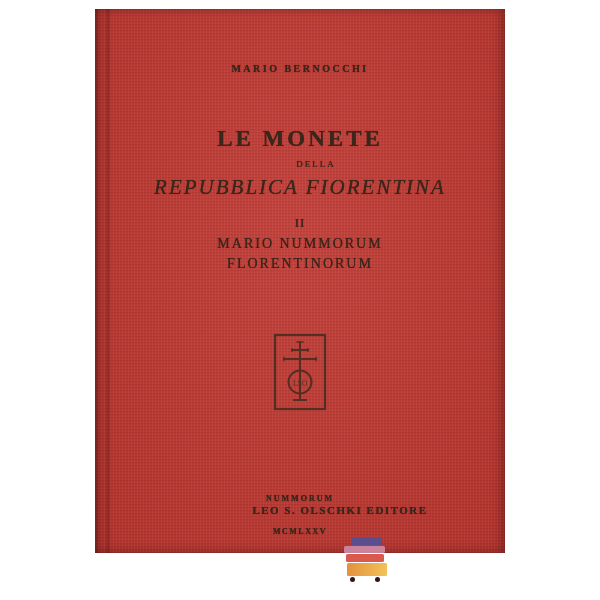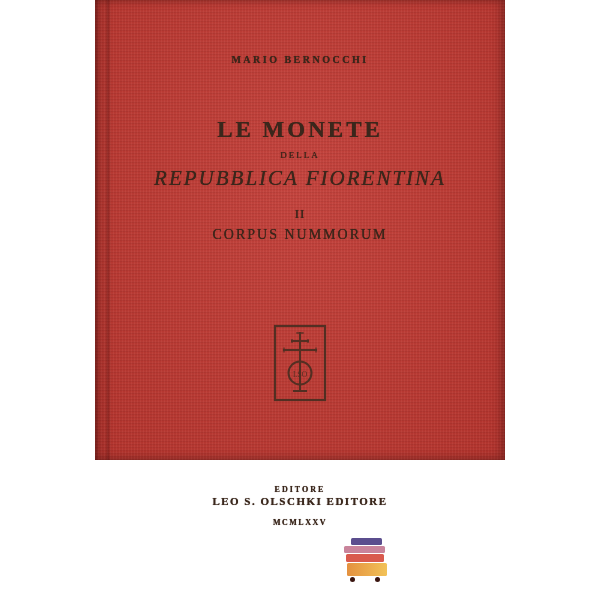--- a/index.html
+++ b/index.html
@@ -4,21 +4,21 @@
 <style>
   html,body{margin:0;padding:0;}
   body{
     width:600px;height:600px;position:relative;overflow:hidden;
     background:#ffffff;
     font-family:"Liberation Serif", serif;
   }
   .stage{position:absolute;left:0;top:0;width:600px;height:600px;}
   
   .book{
-    position:absolute;left:95px;top:0;width:410px;height:460px;
+    position:absolute;left:95px;top:9px;width:410px;height:544px;
     background-color:#c23831;
     background-image:
       repeating-linear-gradient(0deg, rgba(0,0,0,0.05) 0 1px, rgba(255,255,255,0.02) 1px 2px, rgba(0,0,0,0.0) 2px 3px),
       repeating-linear-gradient(90deg, rgba(255,255,255,0.035) 0 1px, rgba(0,0,0,0.025) 1px 3px),
       radial-gradient(ellipse at 50% 40%, rgba(255,255,255,0.06), rgba(0,0,0,0.07) 95%);
     box-shadow: inset -5px 0 10px rgba(0,0,0,0.18), inset 0 -3px 8px rgba(0,0,0,0.12), inset 0 2px 5px rgba(0,0,0,0.08);
   }
   .book .edge{
     position:absolute;left:0;top:0;width:16px;height:100%;
     background:linear-gradient(90deg, rgba(40,0,0,0.35) 0, rgba(40,0,0,0.10) 5px, rgba(0,0,0,0) 16px);
@@ -28,27 +28,27 @@
     background:linear-gradient(90deg, rgba(0,0,0,0) 0, rgba(60,5,5,0.28) 50%, rgba(0,0,0,0) 100%);
   }
   .cover-text{
     position:absolute;left:0;width:100%;text-align:center;
     color:#3a271c;
     text-shadow:0 0 0.7px rgba(46,24,12,0.85);
     white-space:nowrap;
   }
   .author{top:54px;font-size:10px;letter-spacing:2.5px;font-weight:bold;}
   .title1{top:117px;font-size:23px;letter-spacing:3px;font-weight:bold;}
-  .della{top:150px;font-size:9px;letter-spacing:2px;}
+  .della{top:150px;font-size:9px;letter-spacing:2px;margin-left:16px;}
   .title2{top:166px;font-size:21px;letter-spacing:2px;font-style:italic;}
   .volume{top:206px;font-size:13px;letter-spacing:1px;text-align:center;}
   .corpus1{top:227px;font-size:14px;letter-spacing:2px;}
   .corpus2{top:247px;font-size:14px;letter-spacing:2px;}
   .pub-city{top:485px;font-size:8px;letter-spacing:2px;font-weight:bold;}
-  .pub-name{top:495px;font-size:11px;letter-spacing:1.5px;font-weight:bold;}
+  .pub-name{top:495px;font-size:11px;letter-spacing:1.5px;font-weight:bold;padding-left:40px;}
   .pub-year{top:510px;font-size:8px;letter-spacing:1.5px;font-weight:bold;margin-top:8px;}
   
   .emblem{position:absolute;left:178px;top:324px;width:54px;height:78px;opacity:0.88;}
   
   .watermark{position:absolute;left:344px;top:536px;width:130px;height:52px;}
   .cart{position:absolute;left:0;top:0;width:45px;height:50px;}
   .cart .bar{position:absolute;border-radius:1.5px;}
   .bar1{left:7px;top:2px;width:31px;height:7px;background:#5b4e8e;}
   .bar2{left:0px;top:10px;width:41px;height:7px;background:#c9849b;}
   .bar3{left:2px;top:18px;width:38px;height:8px;background:#d95a4d;}
@@ -67,38 +67,39 @@
 
   <div class="book">
     <div class="edge"></div>
     <div class="hinge"></div>
 
     <div class="cover-text author">MARIO BERNOCCHI</div>
     <div class="cover-text title1">LE MONETE</div>
     <div class="cover-text della">DELLA</div>
     <div class="cover-text title2">REPUBBLICA FIORENTINA</div>
     <div class="cover-text volume">II</div>
-    <div class="cover-text corpus1">CORPUS NUMMORUM</div>
+    <div class="cover-text corpus1">MARIO NUMMORUM</div>
+    <div class="cover-text corpus2">FLORENTINORUM</div>
 
     <svg class="emblem" viewBox="0 0 54 78" fill="none" stroke="#452d20" stroke-linecap="square">
       <rect x="2" y="2" width="50" height="74" stroke-width="2.2"></rect>
       <line x1="27" y1="9" x2="27" y2="66" stroke-width="2"></line>
       <line x1="24" y1="9" x2="30" y2="9" stroke-width="1.4"></line>
       <line x1="19" y1="17" x2="35" y2="17" stroke-width="2"></line>
       <line x1="19" y1="15.5" x2="19" y2="18.5" stroke-width="1.2"></line>
       <line x1="35" y1="15.5" x2="35" y2="18.5" stroke-width="1.2"></line>
       <line x1="11" y1="26" x2="43" y2="26" stroke-width="2.2"></line>
       <line x1="11" y1="24" x2="11" y2="28" stroke-width="1.2"></line>
       <line x1="43" y1="24" x2="43" y2="28" stroke-width="1.2"></line>
       <circle cx="27" cy="49" r="11.5" stroke-width="2"></circle>
       <text x="27" y="52.5" text-anchor="middle" font-size="7.5" stroke="none" fill="#452d20" font-family="Liberation Serif, serif">LSO</text>
       <line x1="21" y1="67" x2="33" y2="67" stroke-width="2"></line>
     </svg>
 
-    <div class="cover-text pub-city">EDITORE</div>
+    <div class="cover-text pub-city">NUMMORUM</div>
     <div class="cover-text pub-name">LEO S. OLSCHKI EDITORE</div>
     <div class="cover-text pub-year">MCMLXXV</div>
   </div>
 
   <div class="watermark">
     <div class="cart">
       <div class="bar bar1"></div>
       <div class="bar bar2"></div>
       <div class="bar bar3"></div>
       <div class="bar bar4"></div>

